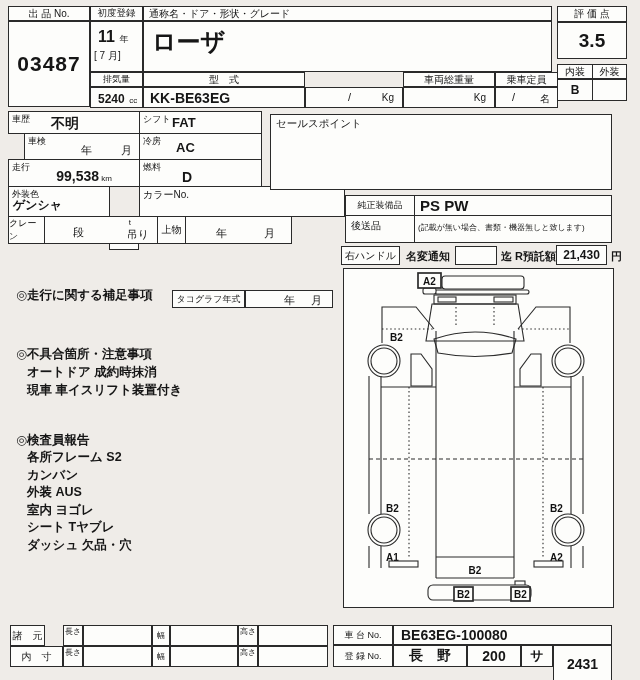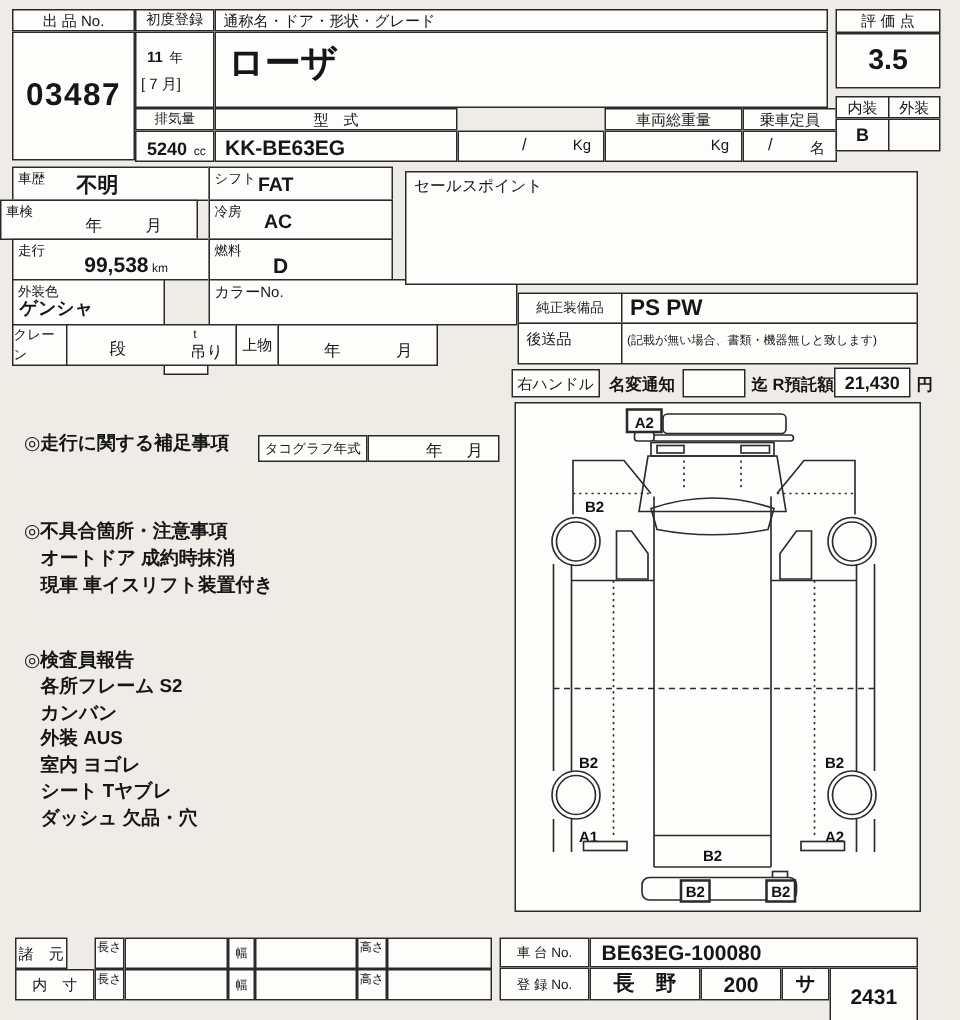--- a/index.html
+++ b/index.html
@@ -23,21 +23,21 @@
 </style>
 </head>
 <body>
 
 <div class="a bx ct lbl10" style="left:8px;top:6px;width:82px;height:15px;">出 品 No.</div>
 <div class="a bx ct v" style="left:8px;top:21px;width:82px;height:86px;font-size:21px;letter-spacing:1px;">03487</div>
 
 <div class="a bx ct" style="left:90px;top:6px;width:53px;height:15px;font-size:9.5px;">初度登録</div>
 <div class="a bx" style="left:90px;top:21px;width:53px;height:51px;">
   <div style="padding:6px 0 0 7px;white-space:nowrap;">
-    <span class="v" style="font-size:10px;">11</span>
+    <span class="v" style="font-size:16px;">11</span>
     <span style="font-size:9px;">年</span>
   </div>
   <div style="font-size:10px;padding:3px 0 0 3px;white-space:nowrap;">[ 7 月]</div>
 </div>
 
 <div class="a bx lbl10" style="left:143px;top:6px;width:409px;height:15px;padding-left:5px;">通称名・ドア・形状・グレード</div>
 <div class="a bx" style="left:143px;top:21px;width:409px;height:51px;">
   <span class="v" style="font-size:24px;margin:4px 0 0 8px;display:inline-block;">ローザ</span>
 </div>
 
@@ -77,21 +77,21 @@
 <div class="a bx ct" style="left:592px;top:79px;width:35px;height:22px;font-size:12px;"></div>
 
 <div class="a bx" style="left:8px;top:111px;width:132px;height:23px;">
   <span class="tl">車歴</span>
   <span class="v" style="position:absolute;left:42px;top:3px;font-size:14px;">不明</span>
 </div>
 <div class="a bx" style="left:139px;top:111px;width:123px;height:23px;">
   <span class="tl">シフト</span>
   <span class="v" style="position:absolute;left:32px;top:3px;font-size:13px;">FAT</span>
 </div>
-<div class="a bx" style="left:0;top:133px;width:132px;height:27px;">
+<div class="a bx" style="left:24px;top:133px;width:132px;height:27px;">
   <span class="tl">車検</span>
   <span style="position:absolute;left:56px;top:9px;font-size:11px;">年</span>
   <span style="position:absolute;left:96px;top:9px;font-size:11px;">月</span>
 </div>
 <div class="a bx" style="left:139px;top:133px;width:123px;height:27px;">
   <span class="tl">冷房</span>
   <span class="v" style="position:absolute;left:36px;top:6px;font-size:13px;">AC</span>
 </div>
 <div class="a bx" style="left:8px;top:159px;width:132px;height:28px;">
   <span class="tl">走行</span>

